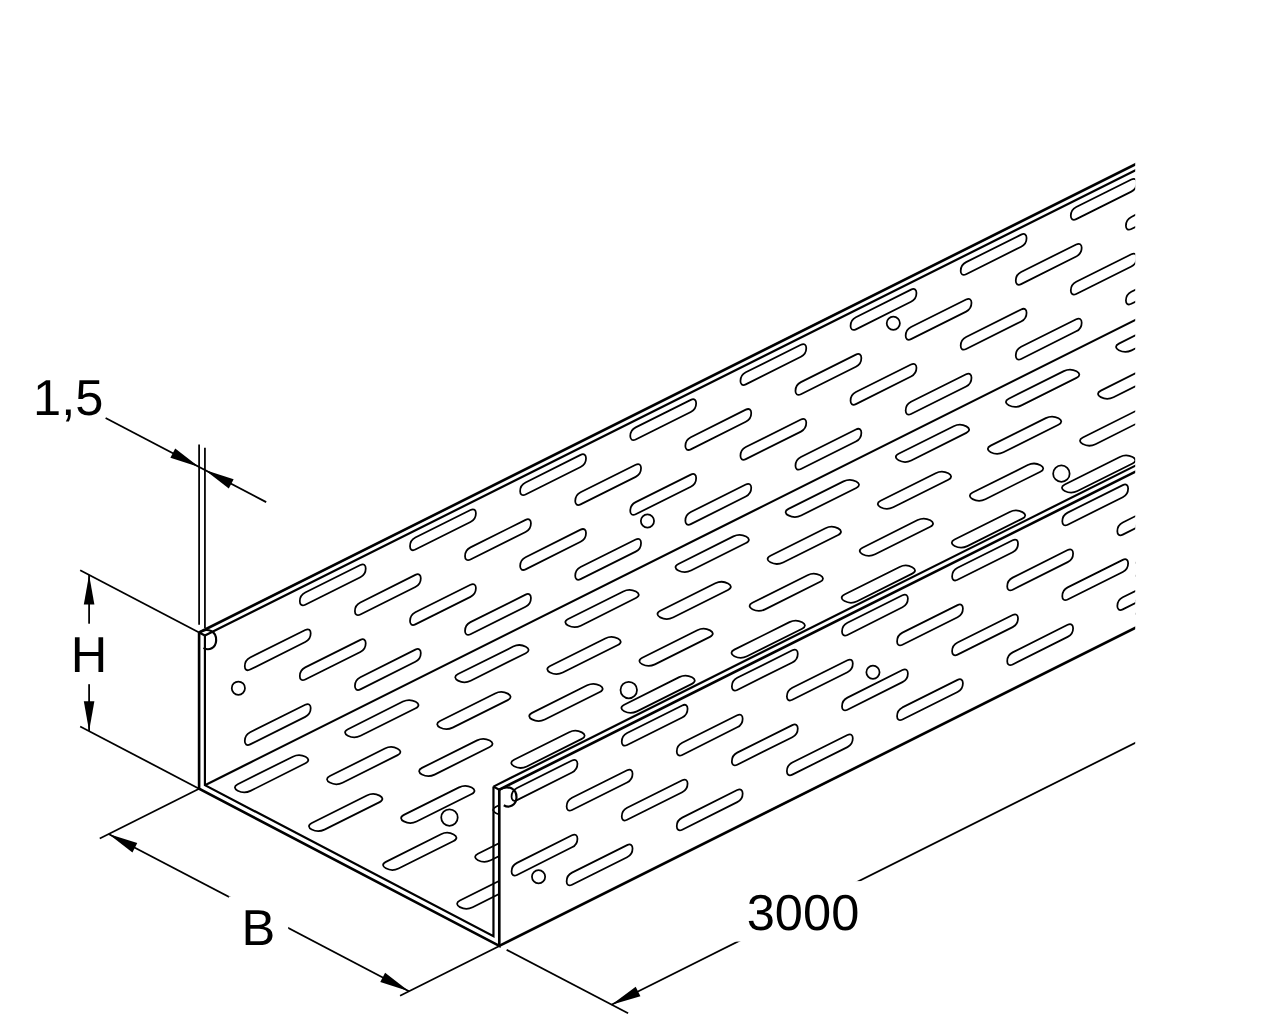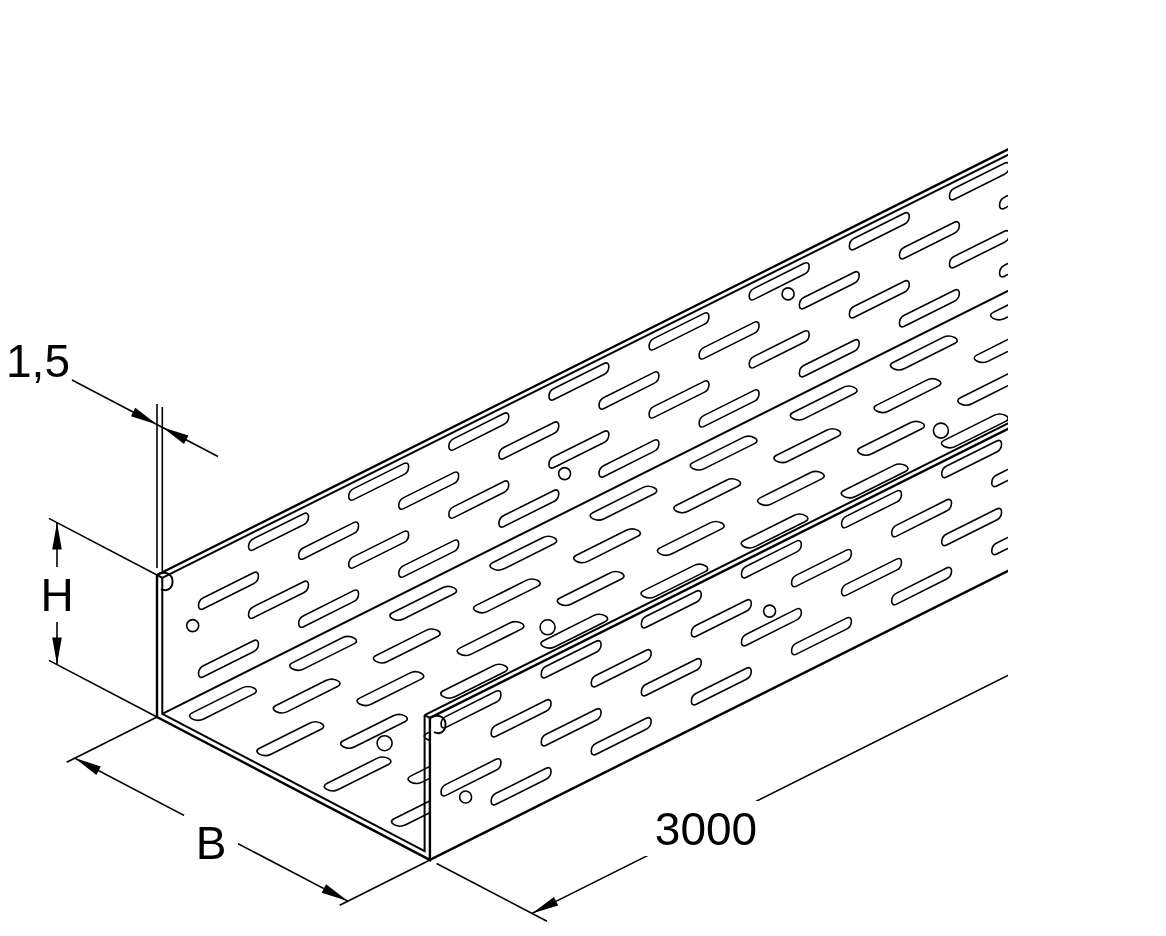--- a/index.html
+++ b/index.html
@@ -1,17 +1,17 @@
 <!DOCTYPE html>
 <html><head>
 <meta charset="utf-8">
 <title>Technical drawing</title>
 <style>
   html,body{margin:0;padding:0;background:#ffffff;}
-  .stage{position:relative;width:1008px;height:936px;background:#ffffff;overflow:hidden;}
+  .stage{position:relative;width:1008px;height:936px;background:#ffffff;overflow:hidden;margin-left:24px;}
   svg{display:block;}
   .dim-label{
     font-family:"Liberation Sans","DejaVu Sans",sans-serif;
     font-size:46px;
     fill:#000000;
     text-anchor:middle;
   }
 </style>
 </head>
 <body>

